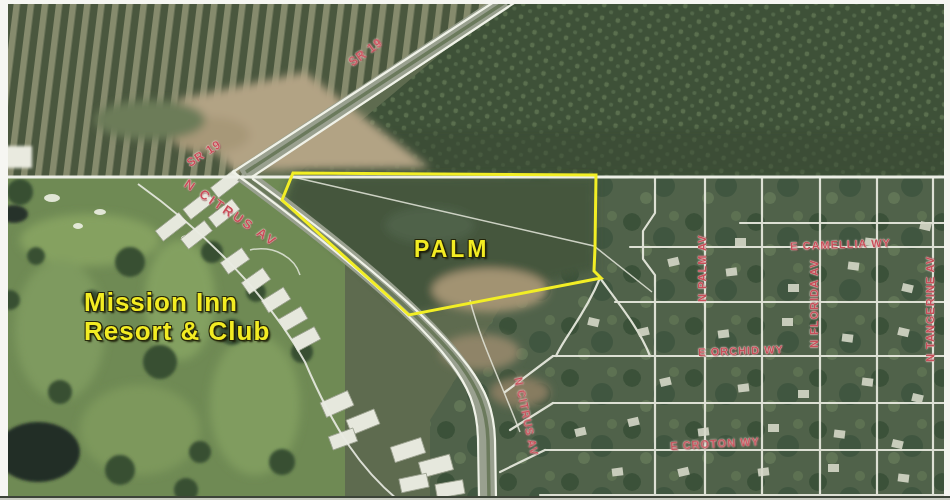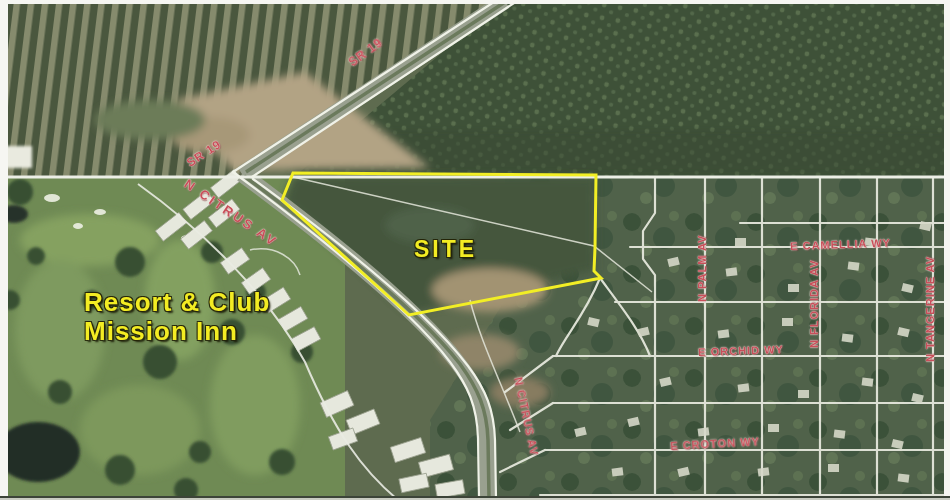--- a/index.html
+++ b/index.html
@@ -219,18 +219,18 @@
   <div class="red-label" style="left:184px;top:158px;font-size:12px;transform:rotate(-33deg);">SR 19</div>
   <div class="red-label" style="left:190px;top:176px;font-size:13px;letter-spacing:2.5px;transform:rotate(34deg);">N CITRUS AV</div>
   <div class="red-label" style="left:524px;top:376px;transform:rotate(78deg);">N CITRUS AV</div>
   <div class="red-label" style="left:790px;top:240px;transform:rotate(-2deg);">E CAMELLIA WY</div>
   <div class="red-label" style="left:696px;top:302px;transform:rotate(-90deg);">N PALM AV</div>
   <div class="red-label" style="left:808px;top:348px;transform:rotate(-90deg);">N FLORIDA AV</div>
   <div class="red-label" style="left:924px;top:362px;transform:rotate(-90deg);">N TANGERINE AV</div>
   <div class="red-label" style="left:698px;top:346px;transform:rotate(-2deg);">E ORCHID WY</div>
   <div class="red-label" style="left:670px;top:440px;transform:rotate(-3deg);">E CROTON WY</div>
 
-  <div class="yellow-label" style="left:414px;top:236px;font-size:23px;letter-spacing:3px;">SITE</div>
+  <div class="yellow-label" style="left:414px;top:236px;font-size:23px;letter-spacing:3px;">PALM</div>
   <div class="yellow-label" style="left:84px;top:288px;font-size:26px;line-height:1.12;">
+    <div>Mission Inn</div>
     <div>Resort &amp; Club</div>
-    <div>Mission Inn</div>
   </div>
 </div>
 
 </body></html>

